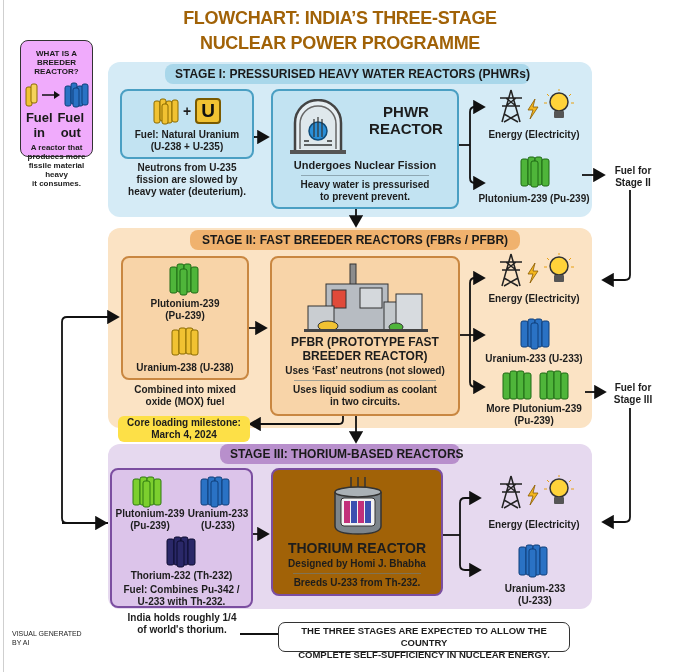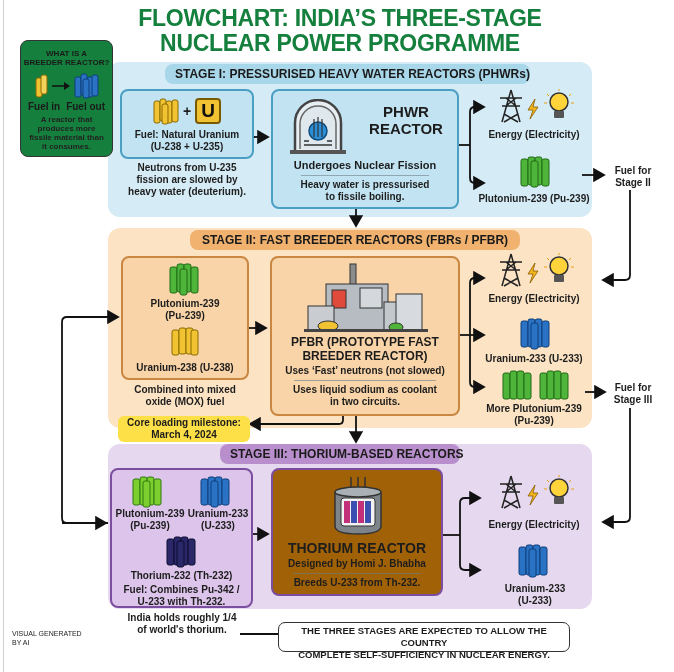--- a/index.html
+++ b/index.html
@@ -1,26 +1,26 @@
 <!DOCTYPE html>
 <html><head>
 <meta charset="utf-8">
 <style>
   * { box-sizing: border-box; margin: 0; padding: 0; }
   html, body { width: 674px; height: 672px; background: #ffffff; overflow: hidden; }
   body { position: relative; font-family: "Liberation Sans", sans-serif; color: #1a1a1a; }
   .abs { position: absolute; }
   .leftline { left: 3px; top: 0; width: 1px; height: 672px; background: #cfcfcf; }
-  .title { left: 120px; top: 6px; width: 440px; text-align: center; font-weight: 700; font-size: 23px; line-height: 25px; letter-spacing: -0.3px; color: #15803d; }
+  .title { left: 120px; top: 6px; width: 440px; text-align: center; font-weight: 700; font-size: 18px; line-height: 25px; letter-spacing: -0.3px; color: #a16207; }
   .title div { white-space: nowrap; }
 
-  .breeder { left: 20px; top: 40px; width: 93px; height: 117px; border: 1.5px solid #333; border-radius: 8px; background: #15803d; text-align: center; }
+  .breeder { left: 20px; top: 40px; width: 73px; height: 117px; border: 1.5px solid #333; border-radius: 8px; background: #f0abfc; text-align: center; }
   .breeder .h { font-weight: 700; font-size: 8px; line-height: 9px; margin-top: 8px; }
   .breeder .icons { display: flex; justify-content: center; align-items: center; gap: 2px; margin-top: 6px; height: 26px; }
-  .breeder .lbls { display: flex; justify-content: space-around; font-weight: 700; font-size: 10px; margin-top: 2px; padding: 0 4px; }
+  .breeder .lbls { display: flex; justify-content: space-around; font-weight: 700; font-size: 13px; margin-top: 2px; padding: 0 4px; }
   .breeder .desc { font-size: 8px; font-weight: 700; line-height: 9px; margin-top: 3px; padding: 0 4px; color: #222; }
 
   .stage { border-radius: 12px; }
   .s1 { left: 108px; top: 62px; width: 484px; height: 155px; background: #d5ebf6; }
   .s2 { left: 108px; top: 228px; width: 484px; height: 200px; background: #fbe3c4; }
   .s3 { left: 108px; top: 444px; width: 484px; height: 165px; background: #e6d9ef; }
   .banner { font-weight: 700; font-size: 12px; padding: 3px 10px; border-radius: 8px; white-space: nowrap; text-align: center; }
   .b1 { left: 165px; top: 64px; width: 365px; background: #a9d7ea; }
   .b2 { left: 190px; top: 230px; width: 330px; background: #f0b26e; }
   .b3 { left: 220px; top: 444px; width: 240px; background: #b88fcc; }
@@ -128,21 +128,21 @@
       </g>
     </svg>
   </div>
   <div class="lbls">
     <span>Fuel in</span>
     <span>Fuel out</span>
   </div>
   <div class="desc">
     <div>A reactor that</div>
     <div>produces more</div>
-    <div>fissile material than</div>
+    <div>fissile material heavy</div>
     <div>it consumes.</div>
   </div>
 </div>
 
 <div class="abs banner b1">STAGE I: PRESSURISED HEAVY WATER REACTORS (PHWRs)</div>
 
 <div class="abs box box1a">
   <div style="display:flex;justify-content:center;align-items:center;gap:4px;margin-top:6px;height:28px;">
     <svg width="26" height="28">
       <g fill="#f1c232" stroke="#8a6a00">
@@ -179,21 +179,21 @@
     <rect x="1" y="51" width="56" height="4" fill="#555"></rect>
   </svg>
   <div class="abs t" style="left:88px;top:12px;width:90px;font-size:15px;line-height:17px;">
     <div>PHWR</div>
     <div>REACTOR</div>
   </div>
   <div class="abs t md" style="left:0;top:68px;width:184px;">Undergoes Nuclear Fission</div>
   <div class="abs hr" style="left:28px;top:84px;width:128px;"></div>
   <div class="abs t sm" style="left:0;top:88px;width:184px;">
     <div>Heavy water is pressurised</div>
-    <div>to fissile boiling.</div>
+    <div>to prevent prevent.</div>
   </div>
 </div>
 
 <div class="abs" style="left:496px;top:88px;width:90px;height:38px;">
   <svg width="30" height="36">
     <path d="M15 2 L6 34 M15 2 L24 34 M4 10 H26 M6 18 H24 M10 10 L20 18 M20 10 L10 18 M8 26 L22 34 M22 26 L8 34" stroke="#222" stroke-width="1.5" fill="none"></path>
   </svg>
   <svg width="14" height="22" style="position:absolute;left:30px;top:10px;">
     <path d="M9 1 L2 12 H7 L4 21 L12 9 H7 Z" fill="#f2b61f" stroke="#8a5a00" stroke-width="0.8"></path>
   </svg>

